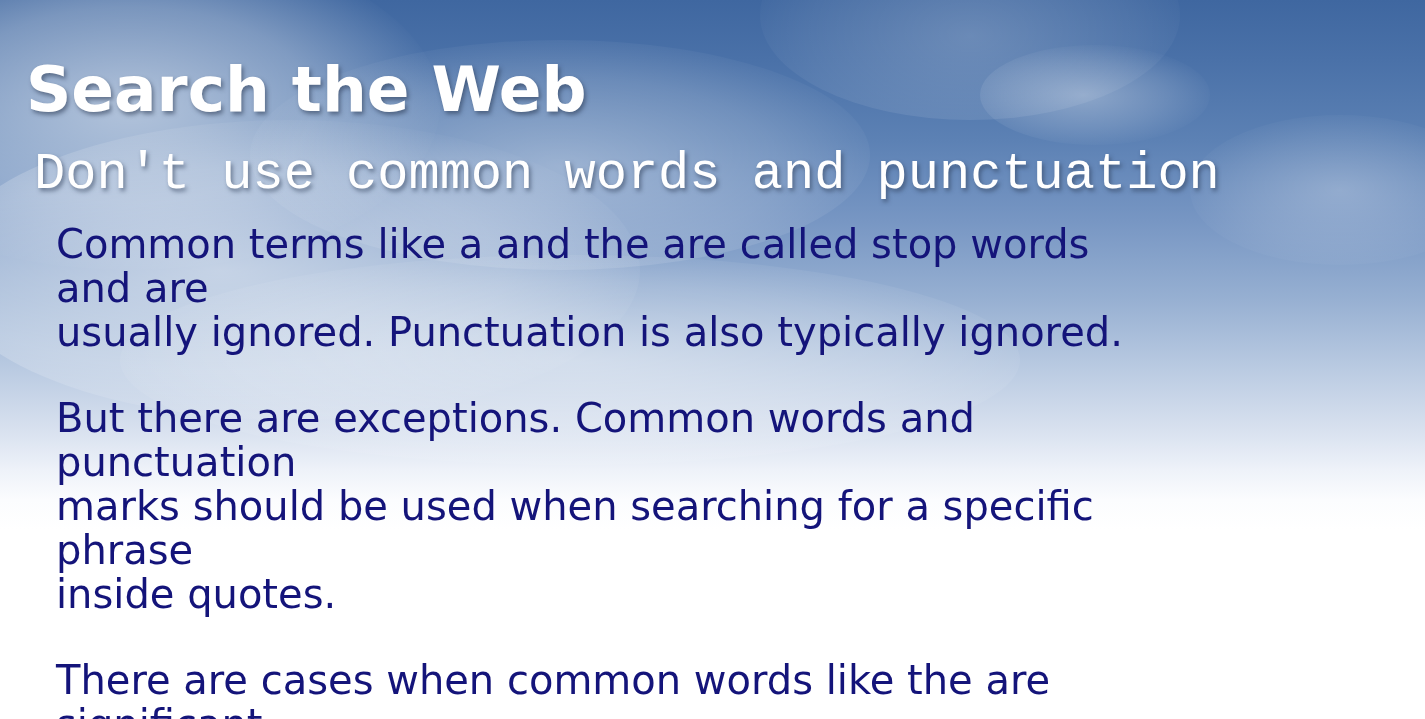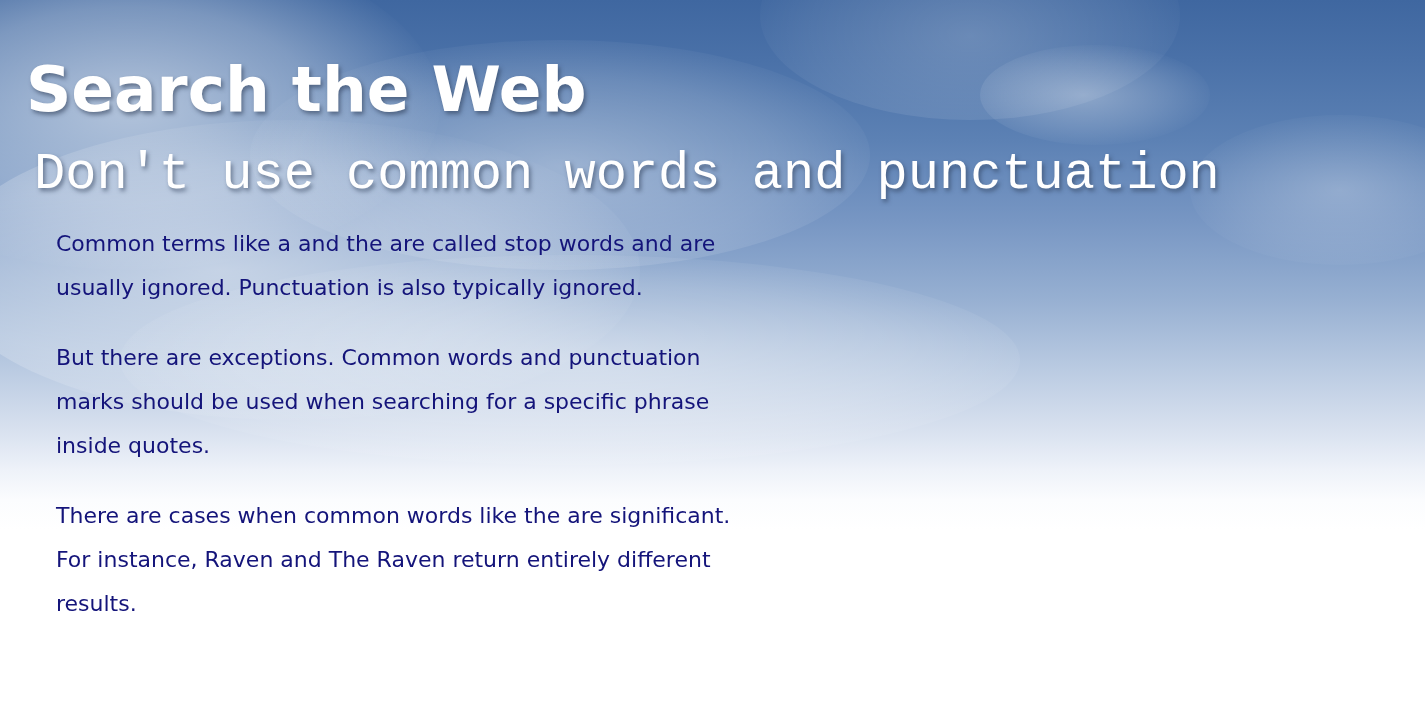--- a/index.html
+++ b/index.html
@@ -130,28 +130,28 @@
 
   
   .body-copy {
     position: absolute;
     left: 56px;
     top: 222px;
     width: 1100px;
   }
   .para {
     font-family: "DejaVu Sans", sans-serif;
-    font-size: 22px;
+    font-size: 40px;
     line-height: 44px;
     color: #14147a;
     margin: 0;
     white-space: pre-line;
   }
   .para + .para {
-    margin-top: 26px;
+    margin-top: 42px;
   }
 </style>
 </head>
 <body>
 
 <div class="slide">
 
   <div class="sky">
     <div class="cloud cloud-a"></div>
     <div class="cloud cloud-b"></div>

